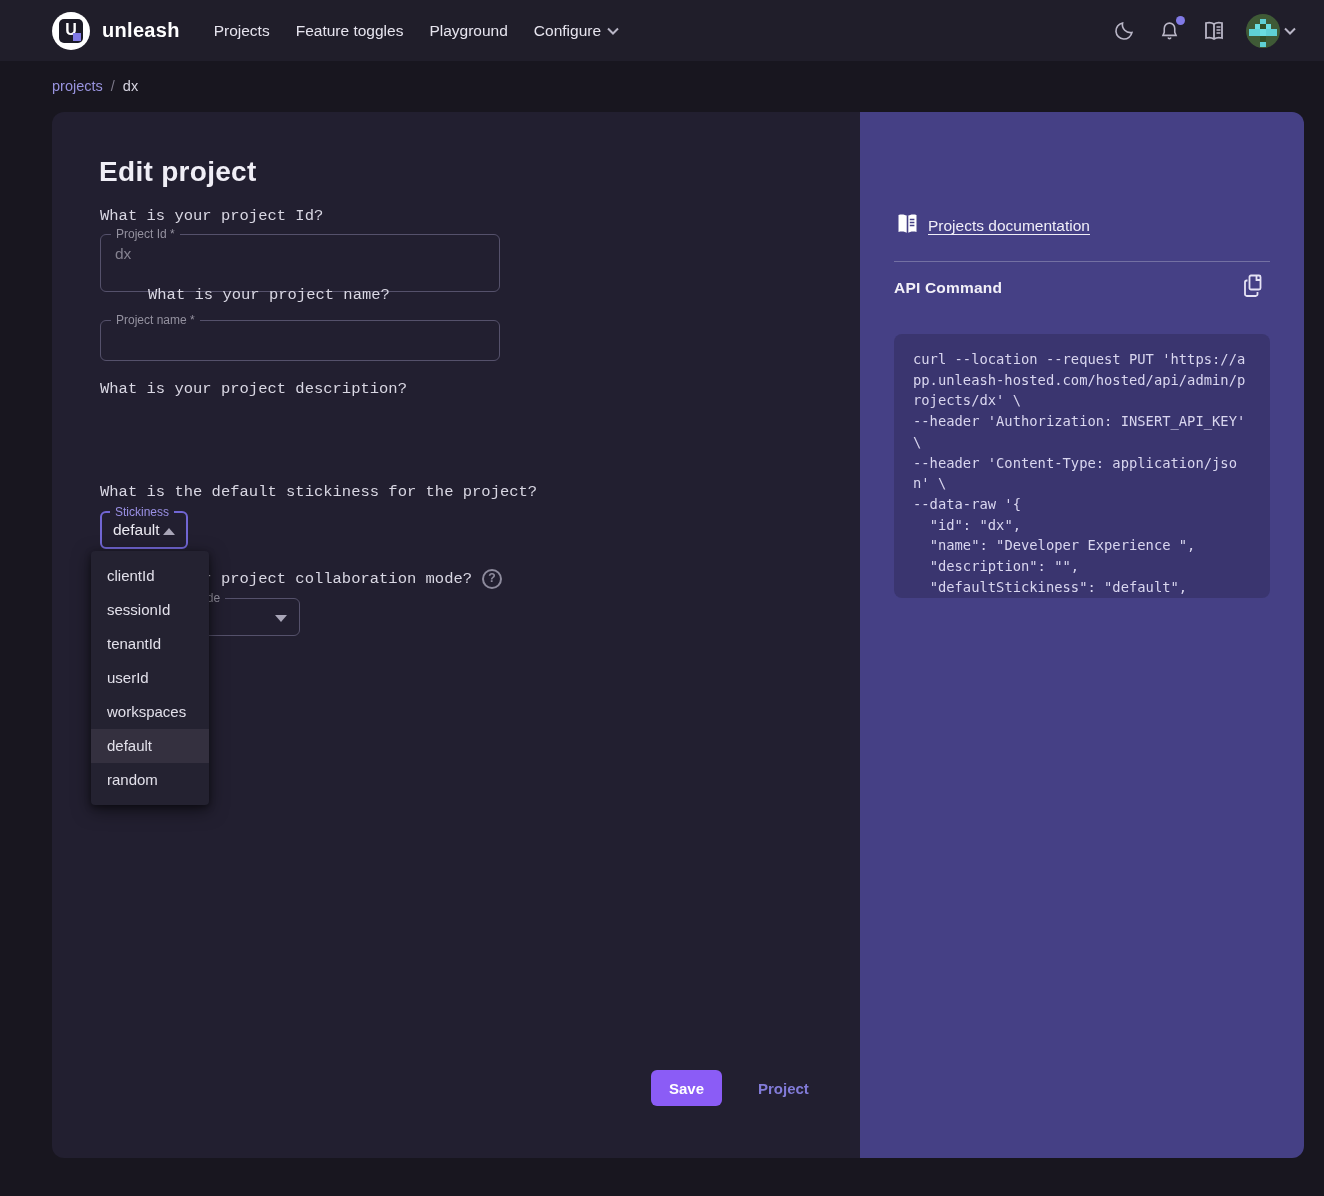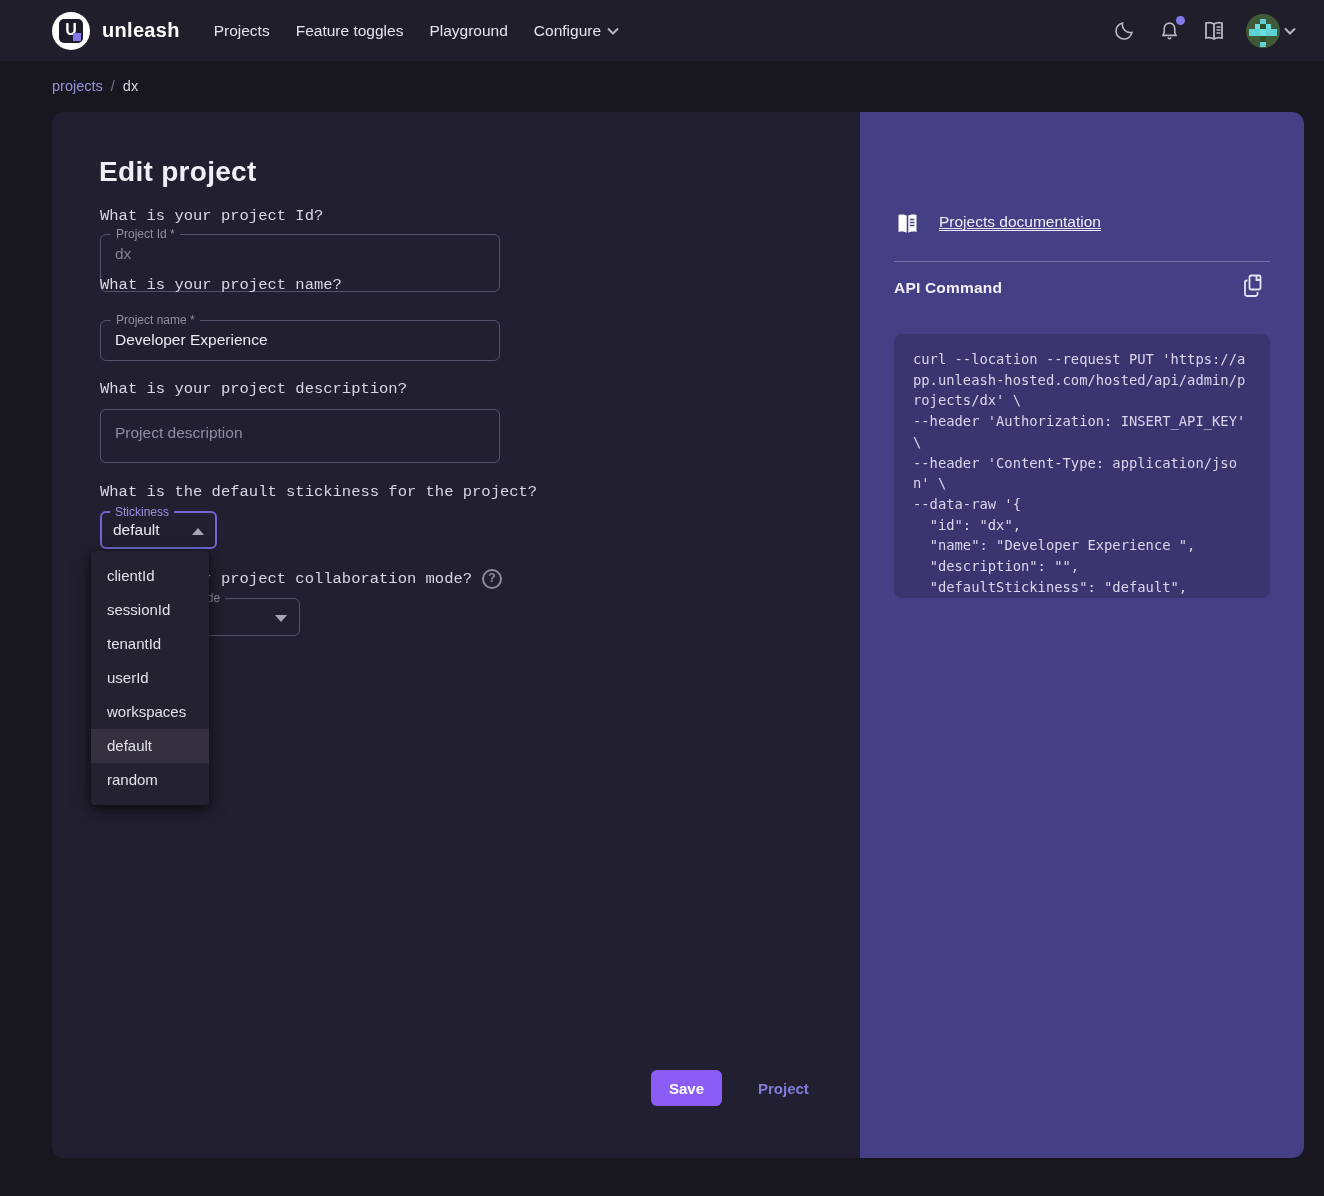--- a/index.html
+++ b/index.html
@@ -48,42 +48,42 @@
 
   
   .panel {
     position:absolute; left:52px; top:112px; width:1252px; height:1046px;
     border-radius:12px; overflow:hidden; display:flex;
   }
   .form-area { position:relative; width:808px; height:100%; background:#221f30; }
   .page-title { position:absolute; left:47px; top:44px; font-size:28px; font-weight:600; color:#f0eef6; letter-spacing:.3px; }
   .question { position:absolute; left:48px; font-size:15.5px; color:#d9d7e3;font-family:Liberation Mono, monospace; }
   .q-id   { top:95px; }
-  .q-name { top:164px; }
+  .q-name { top:174px;margin-left:48px; }
   .q-desc { top:268px; }
   .q-stick{ top:371px; }
   .q-mode { top:457px; display:flex; align-items:center; gap:10px; }
   .help-icon { width:20px; height:20px; border-radius:50%; border:2px solid #8d8a9c; color:#8d8a9c;
     font-size:12.5px; font-weight:700; display:flex; align-items:center; justify-content:center; cursor:pointer; }
 
   .field { position:absolute; border:1px solid #55516b; border-radius:6px; background:transparent; }
   .field-label {
     position:absolute; top:-8px; left:10px; padding:0 5px; font-size:12px; color:#94919f;
     background:#221f30; line-height:14px; white-space:nowrap;
   }
   .field-value { font-size:15.5px; color:#eceaf2; padding:10px 0 0 14px; }
   .field-value.disabled { color:#84818f; }
   .field-value.placeholder { color:#908da0; }
   .f-id   { left:48px; top:122px; width:400px; height:58px; }
   .f-name { left:48px; top:208px; width:400px; height:41px; }
   .f-desc { left:48px; top:297px; width:400px; height:54px; }
   .f-desc .field-value { padding-top:14px; }
 
   .f-stick {
-    left:48px; top:399px; width:117px; height:38px;
+    left:48px; top:399px; width:88px; height:38px;
     border:2px solid #7166d4; border-radius:6px; cursor:pointer;
   }
   .f-stick .field-label { color:#9a90e4; left:8px; }
   .f-stick .field-value { padding:8px 0 0 11px; }
   .arrow-up, .arrow-down { width:0; height:0; border-left:6px solid transparent; border-right:6px solid transparent; position:absolute; }
   .arrow-up   { border-bottom:7px solid #a9a6b8; right:11px; top:15px; }
   .arrow-down { border-top:7px solid #a9a6b8; right:12px; top:16px; }
 
   .f-mode { left:48px; top:486px; width:200px; height:38px; cursor:pointer; }
 
@@ -104,21 +104,21 @@
   }
   .cancel-btn {
     position:absolute; left:690px; top:958px; height:36px; padding:0 16px;
     background:transparent; border:none; color:#827bd8;
     font-size:15px; font-weight:700; font-family:"Liberation Sans", sans-serif; cursor:pointer;
   }
 
   
   .sidebar { position:relative; width:444px; height:100%; background:#454085; }
   .sb-desc { position:absolute; left:34px; top:35px; width:352px; font-size:15.5px; line-height:23px; color:#e9e7f3; }
-  .sb-doclink { position:absolute; left:34px; top:101px; display:flex; align-items:flex-start; gap:18px; cursor:pointer;text-decoration:underline; }
+  .sb-doclink { position:absolute; left:34px; top:101px; display:flex; align-items:flex-end; gap:7px; cursor:pointer; }
   .sb-doclink svg { fill:#ffffff; }
   .sb-doclink span { font-size:15.5px; color:#f0eef8; text-decoration:underline; text-underline-offset:3px; }
   .sb-divider { position:absolute; left:34px; top:149px; width:376px; height:1px; background:rgba(255,255,255,.25); }
   .sb-api-title { position:absolute; left:34px; top:167px; font-size:15.5px; font-weight:700; color:#f2f0f8; letter-spacing:.2px; }
   .copy-btn { position:absolute; right:36px; top:160px; width:28px; height:28px; display:flex; align-items:center; justify-content:center; cursor:pointer; }
   .copy-btn svg { stroke:#e6e3f5; fill:none; stroke-width:1.8; }
   .code-block {
     position:absolute; left:34px; top:222px; width:376px; height:264px;
     background:#3a356f; border-radius:8px; padding:15px 19px;
     font-family:"DejaVu Sans Mono", monospace; font-size:13.8px; line-height:20.7px;
@@ -204,27 +204,23 @@
 
     <p class="question q-id">What is your project Id?</p>
     <div class="field f-id">
       <span class="field-label">Project Id *</span>
       <div class="field-value disabled">dx</div>
     </div>
 
     <p class="question q-name">What is your project name?</p>
     <div class="field f-name">
       <span class="field-label">Project name *</span>
-      <div class="field-value">Developer Experience</div>
     </div>
 
     <p class="question q-desc">What is your project description?</p>
-    <div class="field f-desc">
-      <div class="field-value placeholder">Project description</div>
-    </div>
 
     <p class="question q-stick">What is the default stickiness for the project?</p>
     <div class="field f-stick">
       <span class="field-label">Stickiness</span>
       <div class="field-value">default</div>
       <span class="arrow-up"></span>
     </div>
 
     <div class="question q-mode">
       <span>What is your project collaboration mode?</span>

